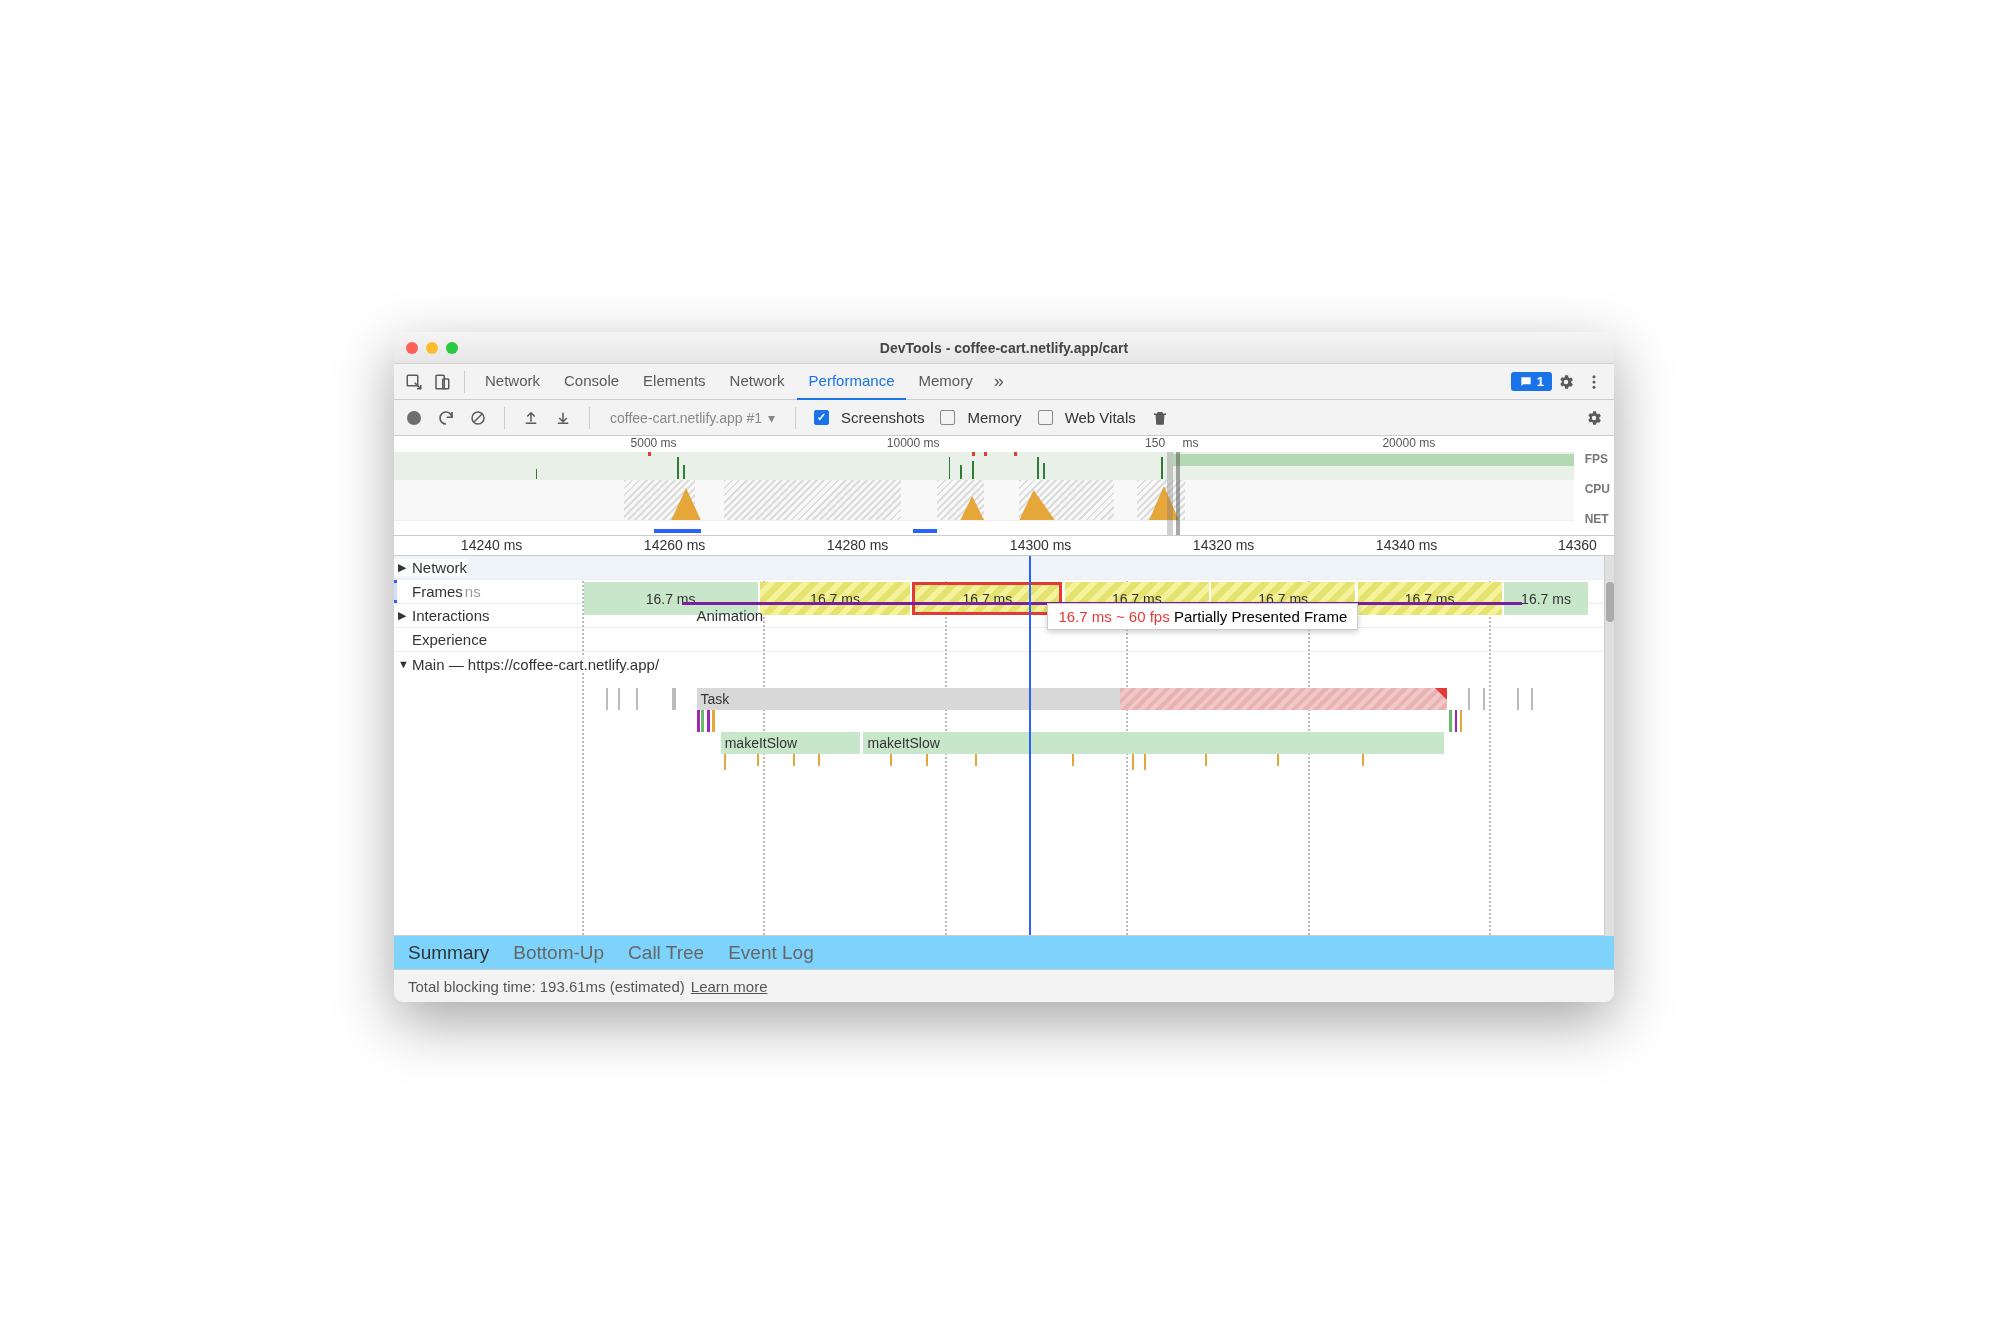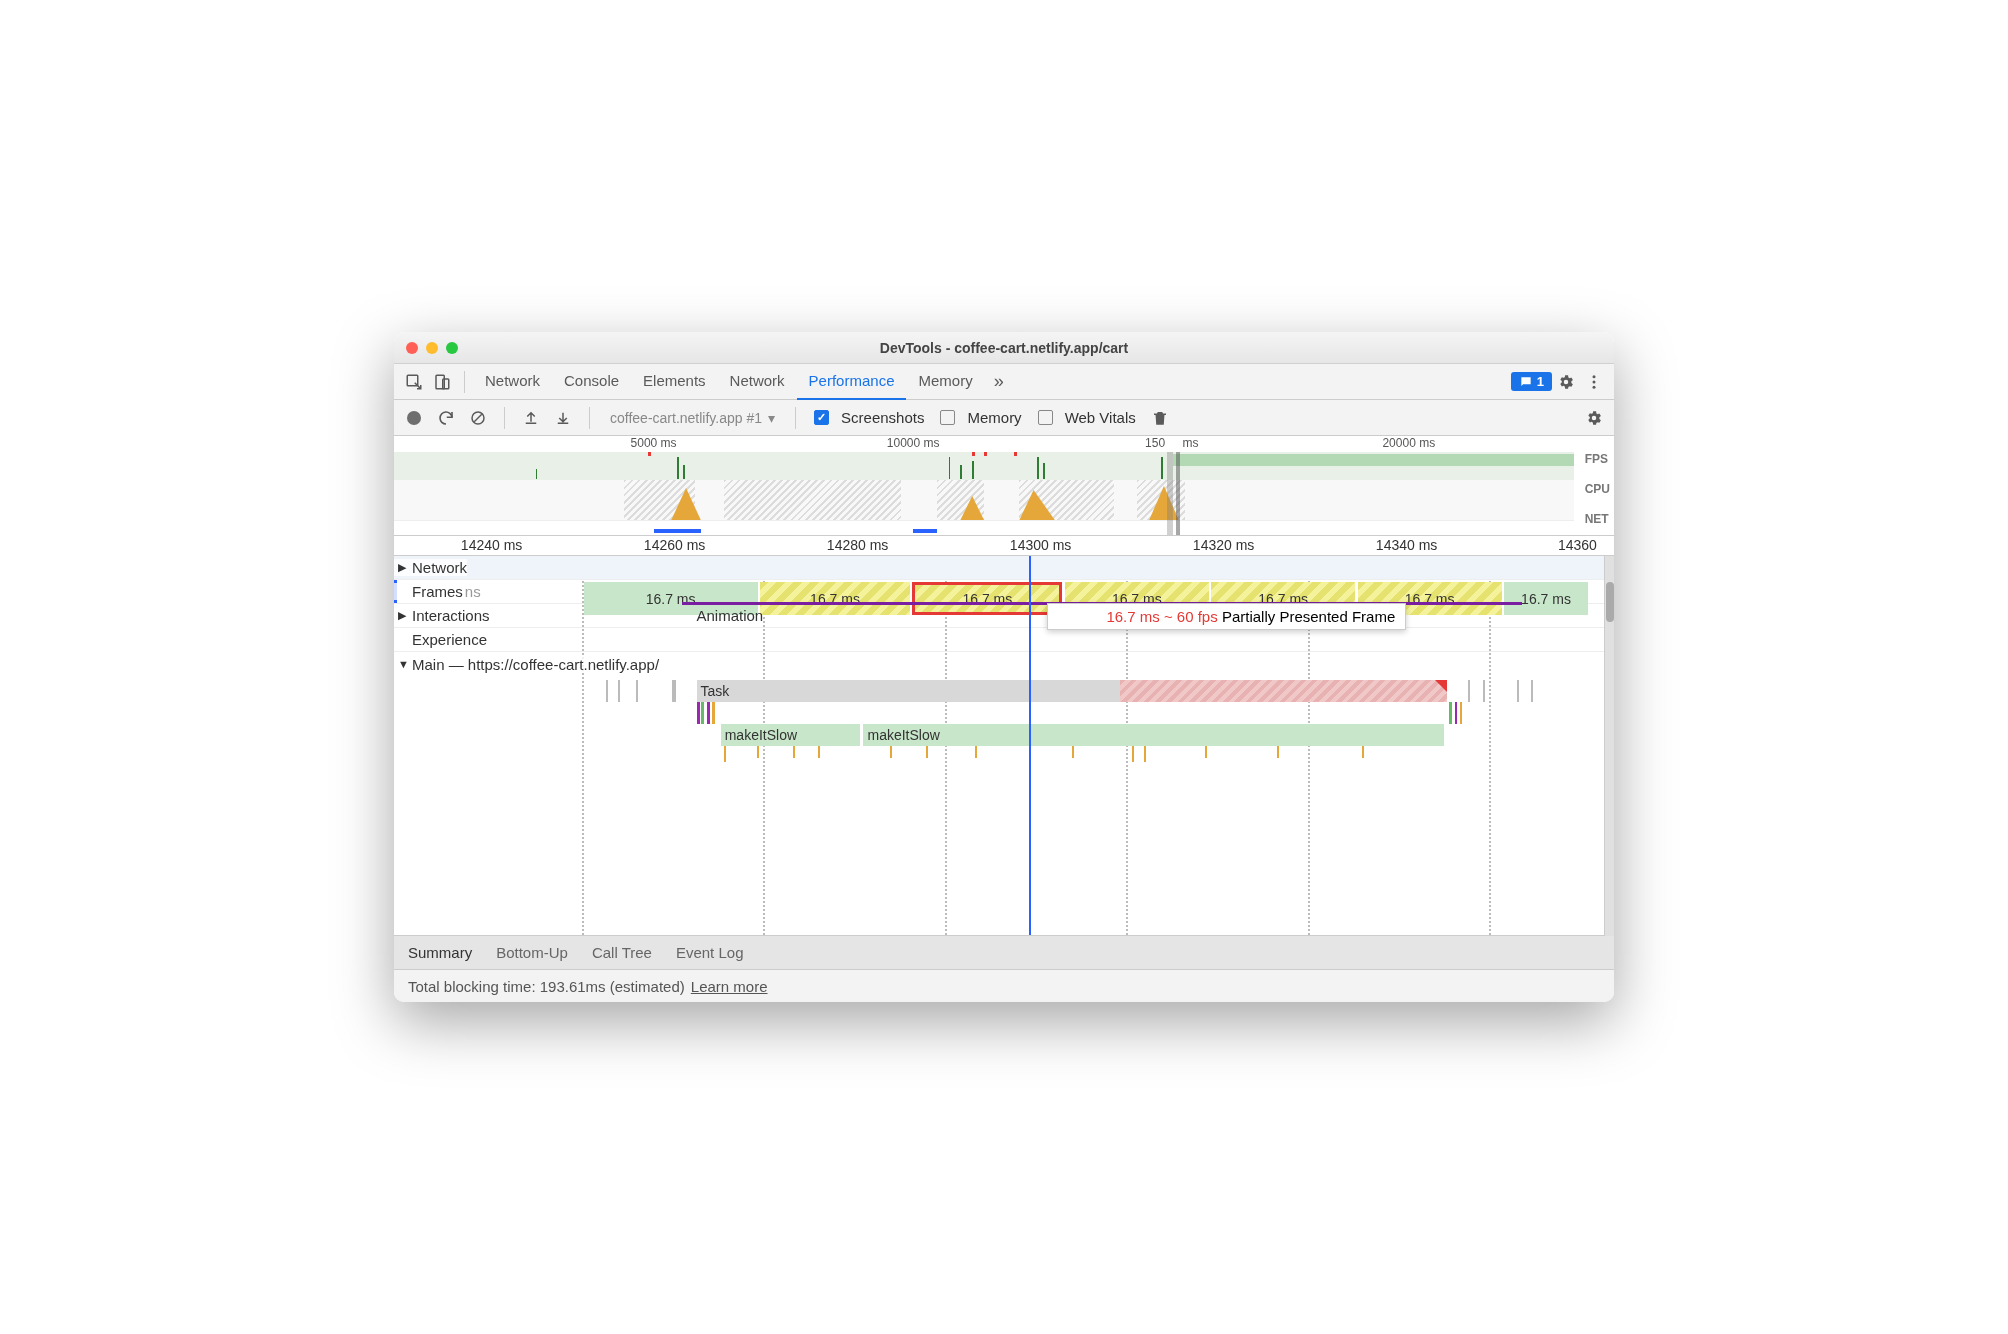--- a/index.html
+++ b/index.html
@@ -69,41 +69,41 @@
 
 .frames-track { position:absolute; left:0; right:10px; top:0; height:100%; }
 .frame-block { position:absolute; top:2px; height:33px; display:flex; align-items:center; justify-content:center; font-size:14px; color:#333; }
 .frame-green { background:#c8e6c9; }
 .frame-yellow { background:repeating-linear-gradient(135deg,#e6e270 0,#e6e270 6px,#f5f29c 6px,#f5f29c 12px); }
 .frame-selected { border:3px solid #e53935; box-sizing:border-box; }
 .purple-underline { position:absolute; height:3px; background:#7b1fa2; }
 
 
 .tooltip { position:absolute; background:#fff; border:1px solid #ccc; box-shadow:0 2px 6px rgba(0,0,0,0.2); padding:4px 10px; font-size:15px; white-space:nowrap; z-index:10; }
-.tooltip .red { color:#e53935;margin-left:48px; }
-
-
-.flame-area { position:relative; margin-top:4px; height:220px;text-align:right; }
+.tooltip .red { color:#e53935; }
+
+
+.flame-area { position:relative; margin-top:12px; height:220px;text-align:right; }
 .flame-bar { position:absolute; height:22px; font-size:14px; color:#333; display:flex; align-items:center; padding-left:4px; overflow:hidden; white-space:nowrap; }
 .task-bar { background:#d8d8d8; }
 .task-bar-red { background:repeating-linear-gradient(135deg,#e8b2b2 0,#e8b2b2 4px,#f0c8c8 4px,#f0c8c8 8px); }
 .micro-bar { background:#e5a73a; }
 .green-bar { background:#c8e6c9; }
 .task-corner { position:absolute; right:0; top:0; width:0; height:0; border-left:12px solid transparent; border-top:12px solid #e53935; }
 .thin-bar { position:absolute; width:2px; background:#e5a73a; }
 .thin-bar.grey { background:#bbb; }
 .thin-bar.purple { background:#9c27b0; }
 .thin-bar.green { background:#66bb6a; }
 
 .vline-blue { position:absolute; top:0; bottom:0; width:2px; background:#2962ff; z-index:5; }
 .scrollbar-stub { width:10px; background:#e0e0e0; border-left:1px solid #ccc; }
 .scroll-thumb { background:#aaa; border-radius:4px; width:8px; margin:1px auto; }
 
 
-.btabs { height:34px; display:flex; align-items:center; gap:24px; padding:0 14px; background:#e5e5e5; border-bottom:1px solid #ccc; font-size:15px; }
+.btabs { height:34px; display:flex; align-items:center; gap:24px; padding:0 14px; background:#7dd3fc; border-bottom:1px solid #ccc; font-size:19px; }
 .btab { color:#666; cursor:pointer; }
 .btab.active { color:#333; font-weight:500; }
 
 
 .status { height:32px; display:flex; align-items:center; padding:0 14px; background:#f3f3f3; font-size:15px; color:#555; gap:6px; }
 .status a { color:#555; text-decoration:underline; cursor:pointer; }
 </style>
 </head>
 <body>
 

